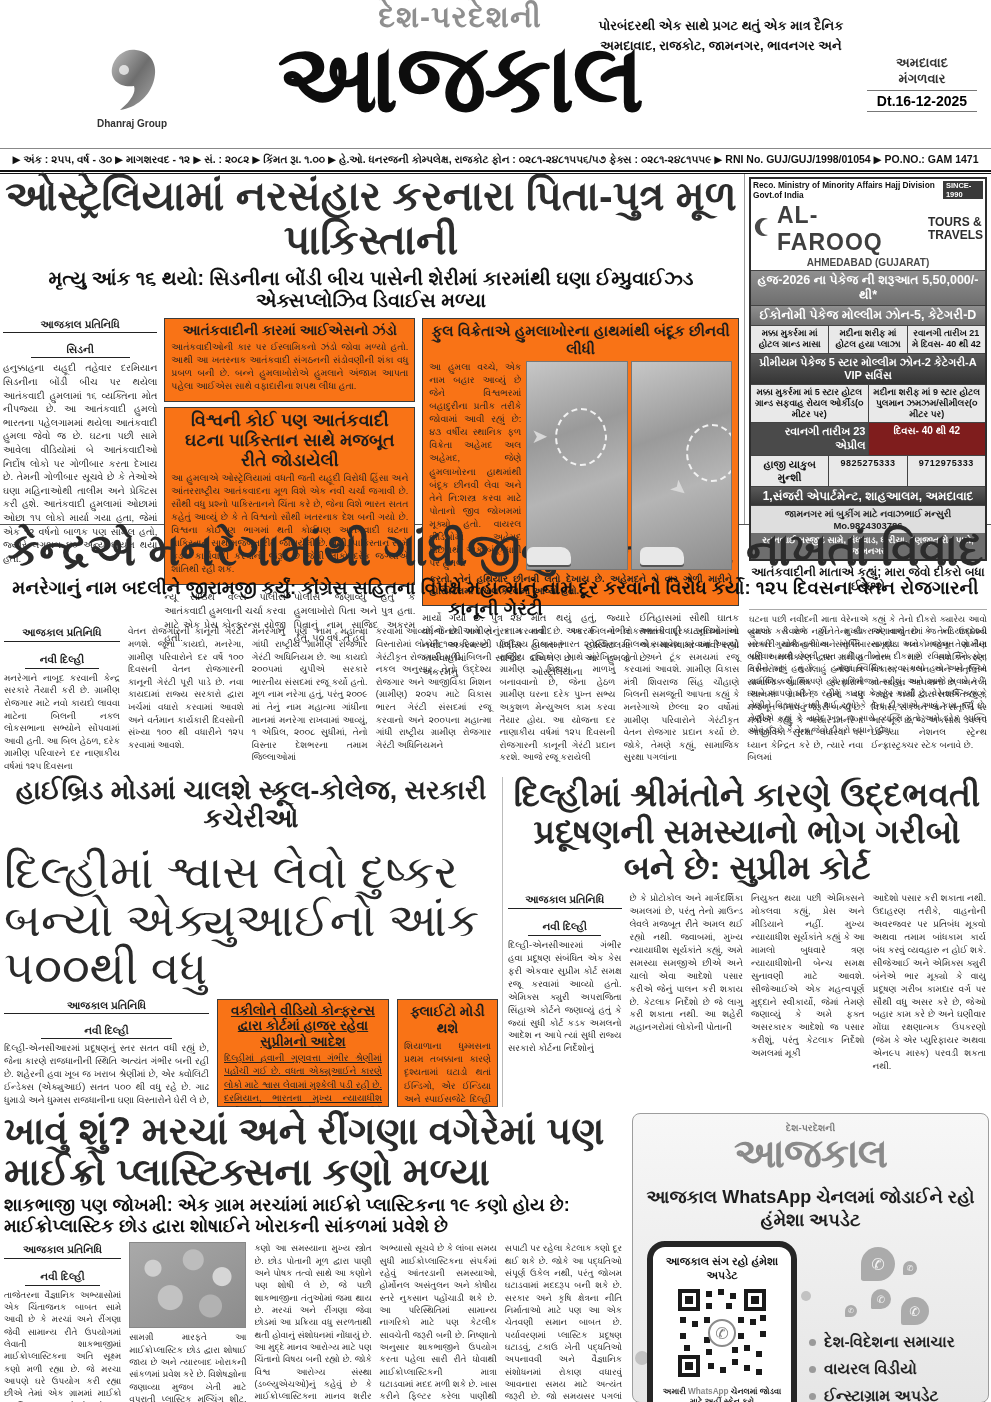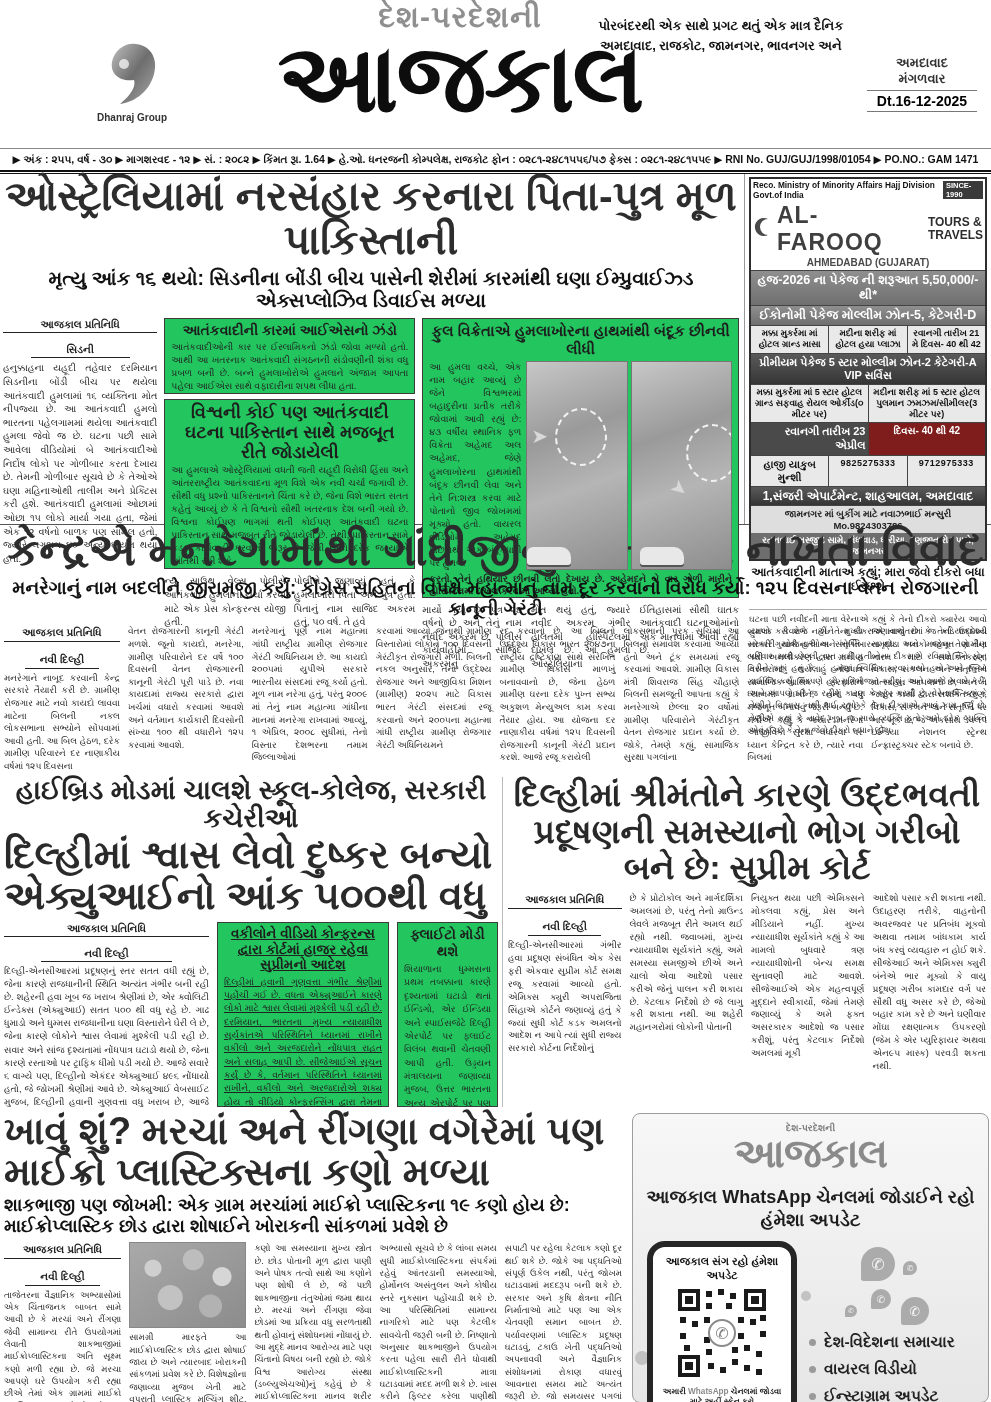--- a/index.html
+++ b/index.html
@@ -4,34 +4,34 @@
 <style>
   * { margin:0; padding:0; box-sizing:border-box; }
   body { background:#d9d9d9; font-family:"Liberation Sans","DejaVu Sans",sans-serif; }
   .page { width:991px; height:1402px; margin:0 auto; background:#fff; color:#222; overflow:hidden; position:relative; }
 
   
   .masthead { height:148px; position:relative; }
   .brand-block { position:absolute; left:170px; top:0; width:580px; text-align:center; }
   .brand-kicker { font-size:30px; font-weight:bold; color:#8f8f8f; letter-spacing:1px; }
   .brand-title { font-size:95px; font-weight:900; color:#0d0d0d; line-height:.92; letter-spacing:-2px; }
-  .dhanraj { position:absolute; left:92px; top:42px; width:80px; text-align:center; }
+  .dhanraj { position:absolute; left:92px; top:48px; width:80px; text-align:center; }
   .dhanraj-label { font-size:10px; font-weight:bold; color:#333; margin-top:2px; }
   .tagline { position:absolute; right:120px; top:16px; width:300px; text-align:center; font-size:13px; font-weight:bold; color:#111; line-height:1.5; }
   .edition { position:absolute; right:14px; top:55px; width:110px; text-align:center; font-size:13px; font-weight:bold; color:#333; }
   .edition .date { border-top:1px solid #777; border-bottom:1px solid #777; margin-top:3px; padding:2px 0; font-size:14px; color:#000; }
   
   .infobar { height:22px; display:flex; align-items:center; justify-content:center; font-size:10.5px; font-weight:bold; color:#111; border-top:1px solid #888; }
   .rule-double { height:4px; border-top:2px solid #111; border-bottom:1px solid #111; }
 
   
   .byline { font-weight:bold; font-size:10.5px; text-align:center; border-bottom:1.5px solid #222; padding-bottom:1px; }
   .dateline { font-weight:bold; font-size:10.5px; text-align:center; border-bottom:1.5px solid #222; width:64%; margin:10px auto 3px auto; padding-bottom:1px; }
   .body-txt { font-size:9.6px; line-height:1.42; text-align:justify; color:#1c1c1c; }
-  .news-box { border:1.5px solid #3c3c3c; padding:3px 6px 0 6px; background:#22c55e; }
+  .news-box { border:1.5px solid #3c3c3c; padding:3px 6px 8px 6px; background:#f97316; }
   .news-box h3 { text-align:center; color:#1d1d1d; }
 
   
   .top-section { display:flex; height:350px; }
   .lead { width:744px; padding:0 5px 0 3px; }
   .lead-headline { font-size:41px; font-weight:900; color:#2d2d2d; text-align:center; line-height:1.08; }
   .lead-subhead { font-size:19.5px; font-weight:800; color:#111; text-align:center; line-height:1.15; margin-top:4px; }
   .lead-cols { display:flex; gap:7px; margin-top:7px; height:242px; }
   .colA { width:155px; }
   .colB { width:252px; display:flex; flex-direction:column; gap:5px; }
@@ -77,21 +77,21 @@
   .mnrega { border-top:1.5px solid #555; padding:2px 4px 0 4px; }
   .mn-headline { font-size:45px; font-weight:900; color:#2c2c2c; text-align:center; line-height:1.02; }
   .mn-subhead { font-size:18.5px; font-weight:800; text-align:center; line-height:1.15; margin-top:4px; color:#101010; }
   .mn-cols { display:flex; gap:8px; margin-top:6px; height:148px; overflow:hidden; }
   .mn-cols > div { flex:1; font-size:9px; line-height:1.4; text-align:justify; }
 
   
   .mid-section { display:flex; height:330px; margin-top:4px; }
   .aqi { width:502px; padding:0 4px; display:flex; flex-direction:column; }
   .aqi-kicker { font-size:26.5px; font-weight:900; text-align:center; color:#242424; line-height:1.05; }
-  .aqi-headline { font-size:39px; font-weight:700; color:#2a2a2a; line-height:1.04; margin-top:2px; }
+  .aqi-headline { font-size:46px; font-weight:400; color:#2a2a2a; line-height:1.04; margin-top:16px; }
   .aqi-row { display:flex; gap:8px; margin-top:6px; flex:1; overflow:hidden; }
   .aqi-body { width:205px; }
   .aqi-body .body-txt { font-size:9.2px; }
   .aqi-box1 { width:172px;text-decoration:underline; }
   .aqi-box1 h3 { font-size:13.5px; line-height:1.15; }
   .aqi-box2 { flex:1; }
   .aqi-box2 h3 { font-size:14px; }
   .aqi-box-txt { font-size:9.2px; line-height:1.45; text-align:justify; margin-top:3px; }
   .court { flex:1; border-left:1px solid #bbb; padding:0 5px; display:flex; flex-direction:column; }
   .court-headline { font-size:33px; font-weight:900; text-align:center; color:#282828; line-height:1.1; }
@@ -160,21 +160,21 @@
       <div>પોરબંદરથી એક સાથે પ્રગટ થતું એક માત્ર દૈનિક</div>
       <div>અમદાવાદ, રાજકોટ, જામનગર, ભાવનગર અને</div>
     </div>
     <div class="edition">
       <div>અમદાવાદ</div>
       <div>મંગળવાર</div>
       <div class="date">Dt.16-12-2025</div>
     </div>
   </div>
 
-  <div class="infobar">▶ અંક : ૨૫૫, વર્ષ - ૩૦  ▶ માગશરવદ - ૧૨  ▶ સં. : ૨૦૮૨  ▶ કિંમત રૂા. 1.64  ▶ હે.ઓ. ધનરજની કોમ્પલેક્ષ, રાજકોટ ફોન : ૦૨૮૧-૨૪૮૧૫૫૬/૫૭ ફેક્સ : ૦૨૮૧-૨૪૮૧૫૫૯  ▶ RNI No. GUJ/GUJ/1998/01054  ▶ PO.NO.: GAM 1471</div>
+  <div class="infobar">▶ અંક : ૨૫૫, વર્ષ - ૩૦  ▶ માગશરવદ - ૧૨  ▶ સં. : ૨૦૮૨  ▶ કિંમત રૂા. ૧.૦૦  ▶ હે.ઓ. ધનરજની કોમ્પલેક્ષ, રાજકોટ ફોન : ૦૨૮૧-૨૪૮૧૫૫૬/૫૭ ફેક્સ : ૦૨૮૧-૨૪૮૧૫૫૯  ▶ RNI No. GUJ/GUJ/1998/01054  ▶ PO.NO.: GAM 1471</div>
   <div class="rule-double"></div>
 
   <div class="top-section">
     <div class="lead">
       <div class="lead-headline">ઓસ્ટ્રેલિયામાં નરસંહાર કરનારા પિતા-પુત્ર મૂળ પાકિસ્તાની</div>
       <div class="lead-subhead">મૃત્યુ આંક ૧૬ થયો: સિડનીના બોંડી બીચ પાસેની શેરીમાં કારમાંથી ઘણા ઈમ્પ્રુવાઈઝ્ડ એક્સપ્લોઝિવ ડિવાઈસ મળ્યા</div>
       <div class="lead-cols">
         <div class="colA">
           <div class="byline">આજકાલ પ્રતિનિધિ</div>
           <div class="dateline">સિડની</div>
@@ -245,21 +245,21 @@
         <div class="af-bar">હજ-2026 ના પેકેજ ની શરૂઆત 5,50,000/-થી*</div>
         <div class="af-bar">ઈકોનોમી પેકેજ મોલ્લીમ ઝોન-5, કેટેગરી-D</div>
         <div class="af-cells">
           <div>મક્કા મુકર્રમા માં હોટલ ગ્રાન્ડ માસા</div>
           <div>મદીના શરીફ માં હોટલ હયા પ્લાઝા</div>
           <div>રવાનગી તારીખ 21 મે દિવસ- 40 થી 42</div>
         </div>
         <div class="af-bar dark" style="font-size:11px;">પ્રીમીયમ પેકેજ 5 સ્ટાર મોલ્લીમ ઝોન-2 કેટેગરી-A VIP સર્વિસ</div>
         <div class="af-cells">
           <div>મક્કા મુકર્રમા માં 5 સ્ટાર હોટલ ગ્રાન્ડ સફવાહ રોયલ ઓર્કીડ(૦ મીટર પર)</div>
-          <div>મદીના શરીફ માં 5 સ્ટાર હોટલ પુલમાન ઝમઝમ/સીમીલર(3 મીટર પર)</div>
+          <div>મદીના શરીફ માં 9 સ્ટાર હોટલ પુલમાન ઝમઝમ/સીમીલર(૦ મીટર પર)</div>
         </div>
         <div class="af-cells">
           <div style="background:#4a4a4a;color:#fff;font-size:11px;text-align:right;">રવાનગી તારીખ 23 એપ્રીલ</div>
           <div style="background:#7f1d1d;color:#fff;font-size:10px;">દિવસ- 40 થી 42</div>
         </div>
         <div class="af-cells">
           <div style="font-size:10.5px;">હાજી યાકુબ મુન્શી</div>
           <div class="af-phone">9825275333</div>
           <div class="af-phone">9712975333</div>
         </div>

